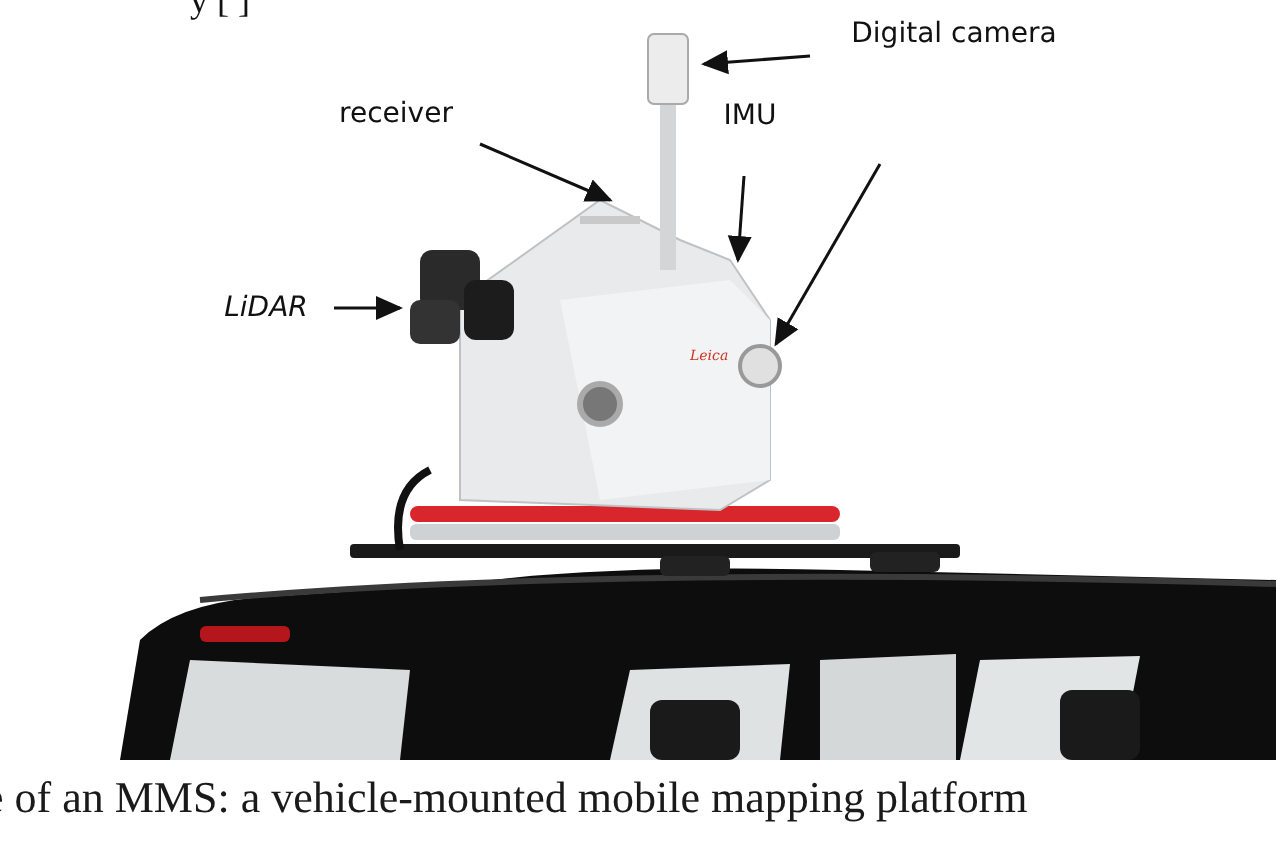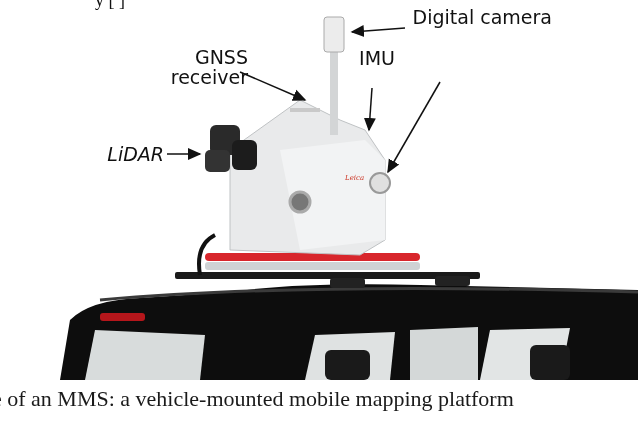--- a/index.html
+++ b/index.html
@@ -1,19 +1,19 @@
 <!DOCTYPE html>
 <html><head>
 <meta charset="utf-8">
 <style>
   html, body { margin: 0; padding: 0; background: #ffffff; }
   body { width: 638px; height: 424px; position: relative; overflow: hidden; font-family: "DejaVu Sans", sans-serif; }
   .top-frag { position: absolute; left: 95px; top: -10px; font-family: "Liberation Serif", serif; font-size: 18px; color: #111; }
   .figure { position: absolute; left: 0; top: 0; width: 638px; height: 380px; }
-  .label { position: absolute; font-size: 19px; color: #111; line-height: 20px; text-align: right; }
+  .label { position: absolute; font-size: 14px; color: #111; line-height: 20px; text-align: center; }
   .caption { position: absolute; left: -8px; top: 386px; white-space: nowrap; font-family: "Liberation Serif", serif; font-size: 22px; color: #1a1a1a; }
 </style>
 </head>
 <body>
 
 <div class="top-frag">y [  ]</div>
 
 <svg class="figure" viewBox="0 0 638 380" xmlns="http://www.w3.org/2000/svg">
   <defs>
     <marker id="ah" markerWidth="10" markerHeight="10" refX="8" refY="5" orient="auto">
@@ -64,21 +64,20 @@
   <g stroke="#111" stroke-width="1.5" fill="none">
     <line x1="240" y1="72" x2="305" y2="100" marker-end="url(#ah)"></line>
     <line x1="405" y1="28" x2="352" y2="32" marker-end="url(#ah)"></line>
     <line x1="372" y1="88" x2="369" y2="130" marker-end="url(#ah)"></line>
     <line x1="440" y1="82" x2="388" y2="172" marker-end="url(#ah)"></line>
     <line x1="167" y1="154" x2="200" y2="154" marker-end="url(#ah)"></line>
   </g>
 </svg>
 
 <div class="label" style="left:148px; top:47px; width:100px;">
-  <div>GNSS</div>
   <div>receiver</div>
 </div>
 <div class="label" style="left:402px; top:7px; width:150px;">
   <div>Digital camera</div>
 </div>
 <div class="label" style="left:355px; top:48px; width:40px;">IMU</div>
 <div class="label" style="left:102px; top:144px; width:62px;font-style:italic;">LiDAR</div>
 
 <div class="caption">e of an MMS: a vehicle-mounted mobile mapping platform</div>
 

